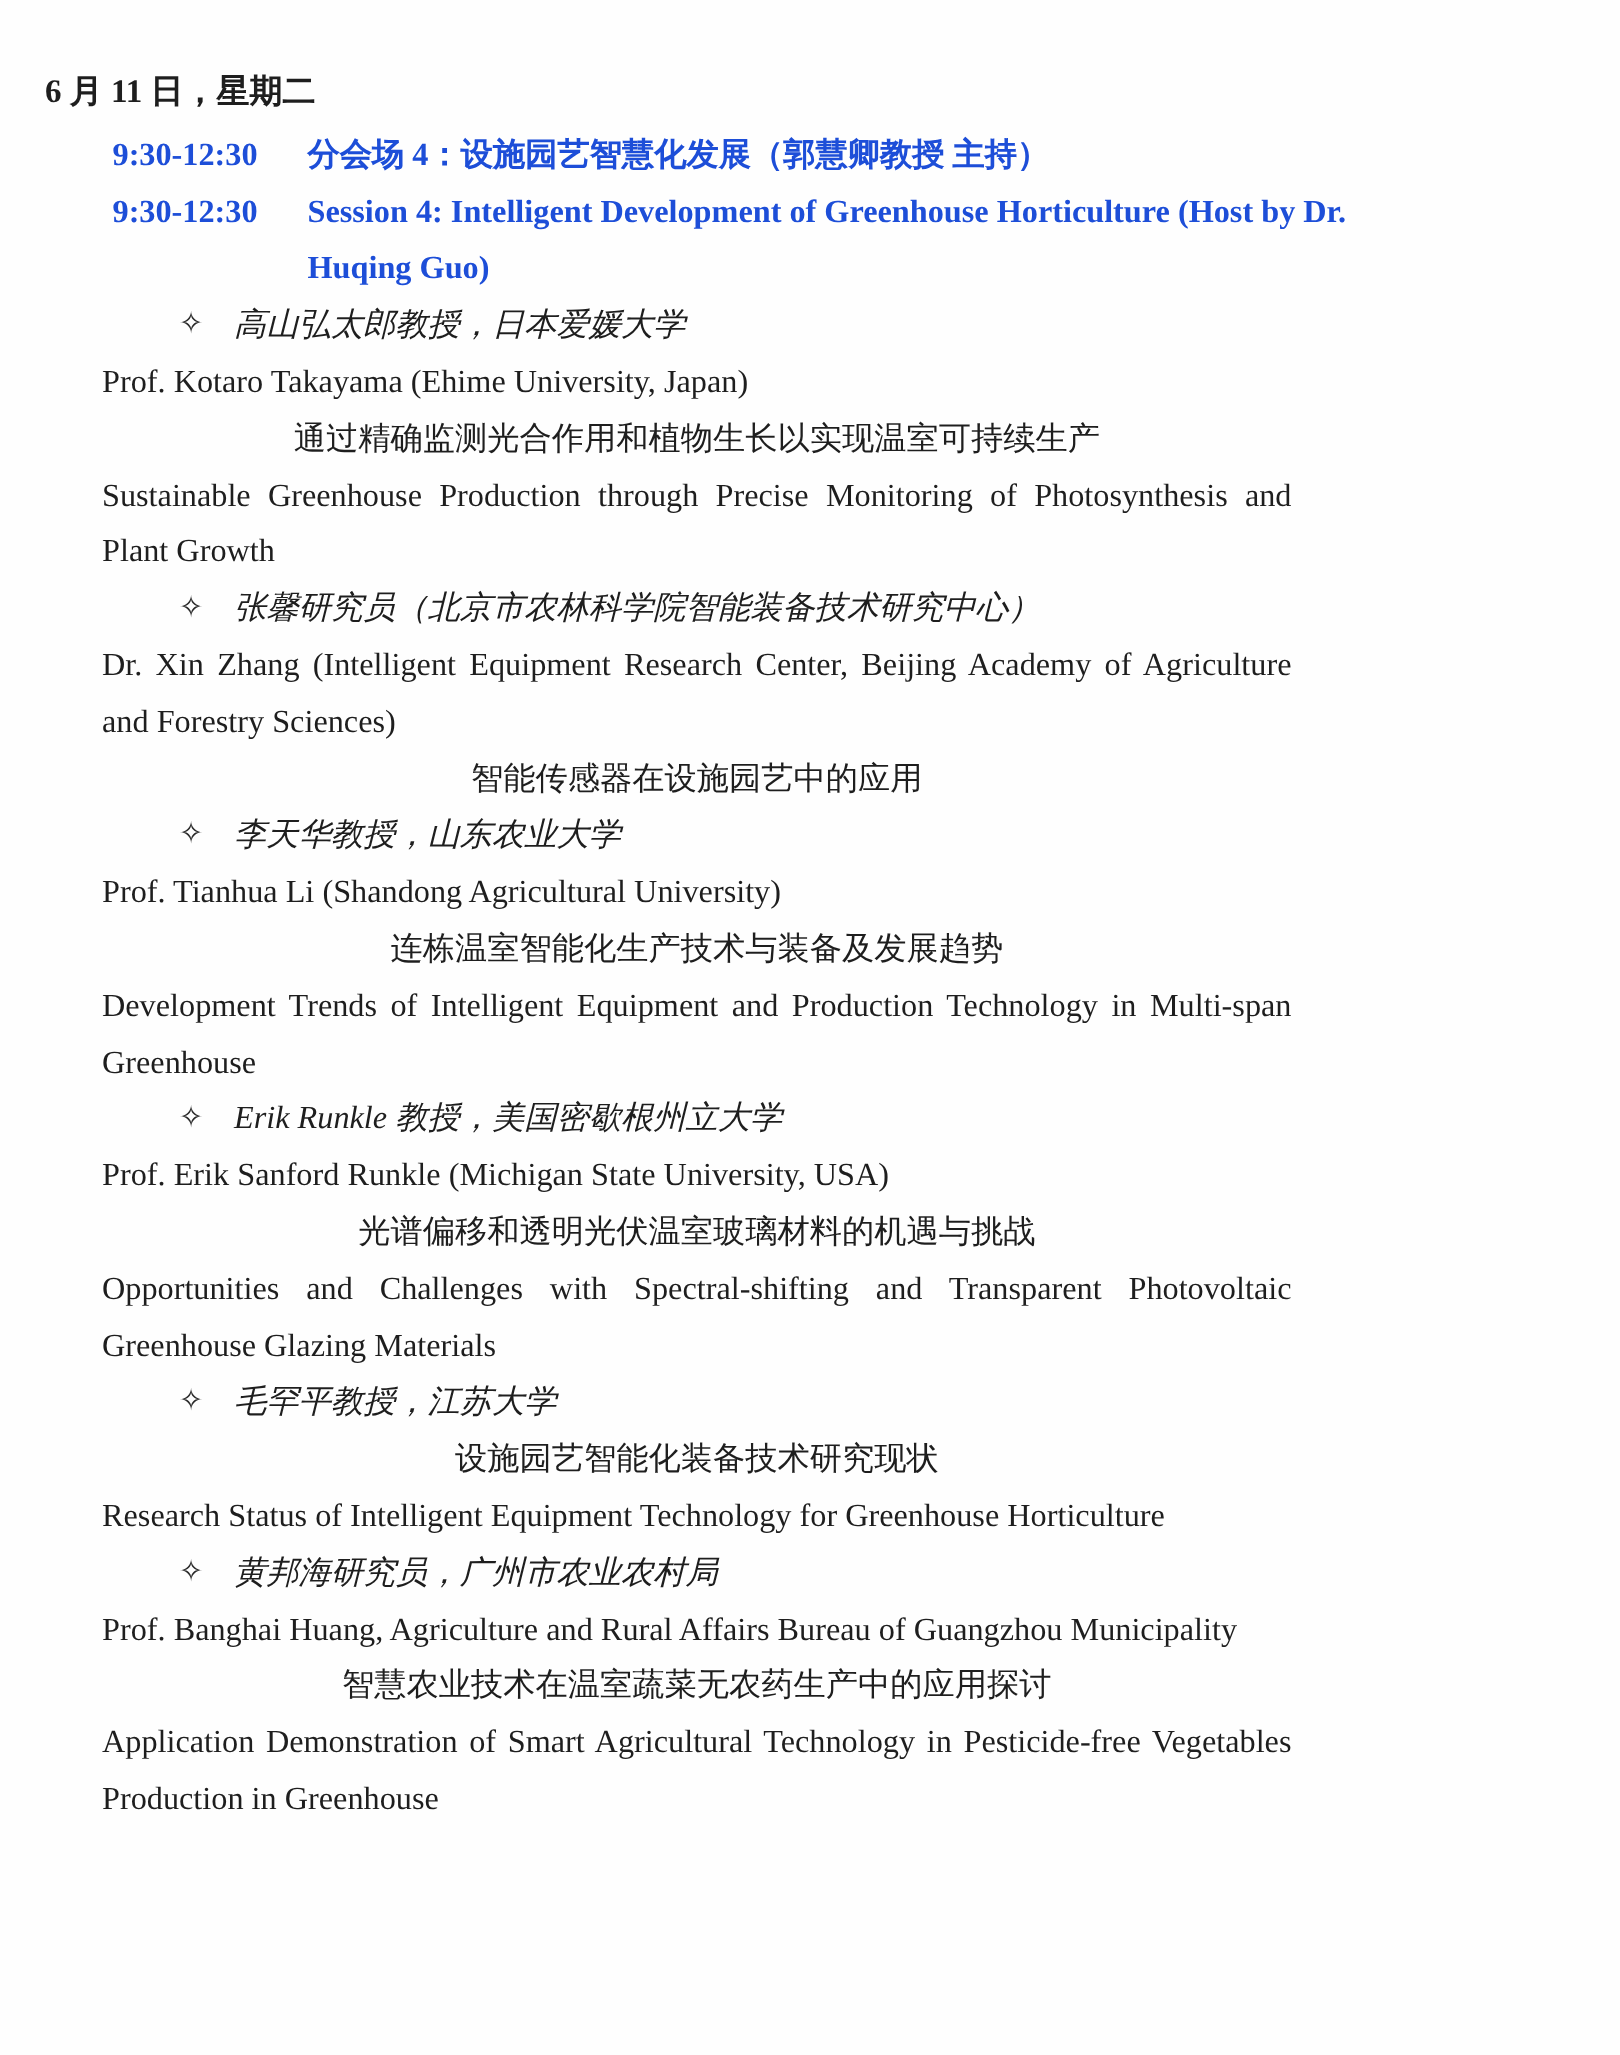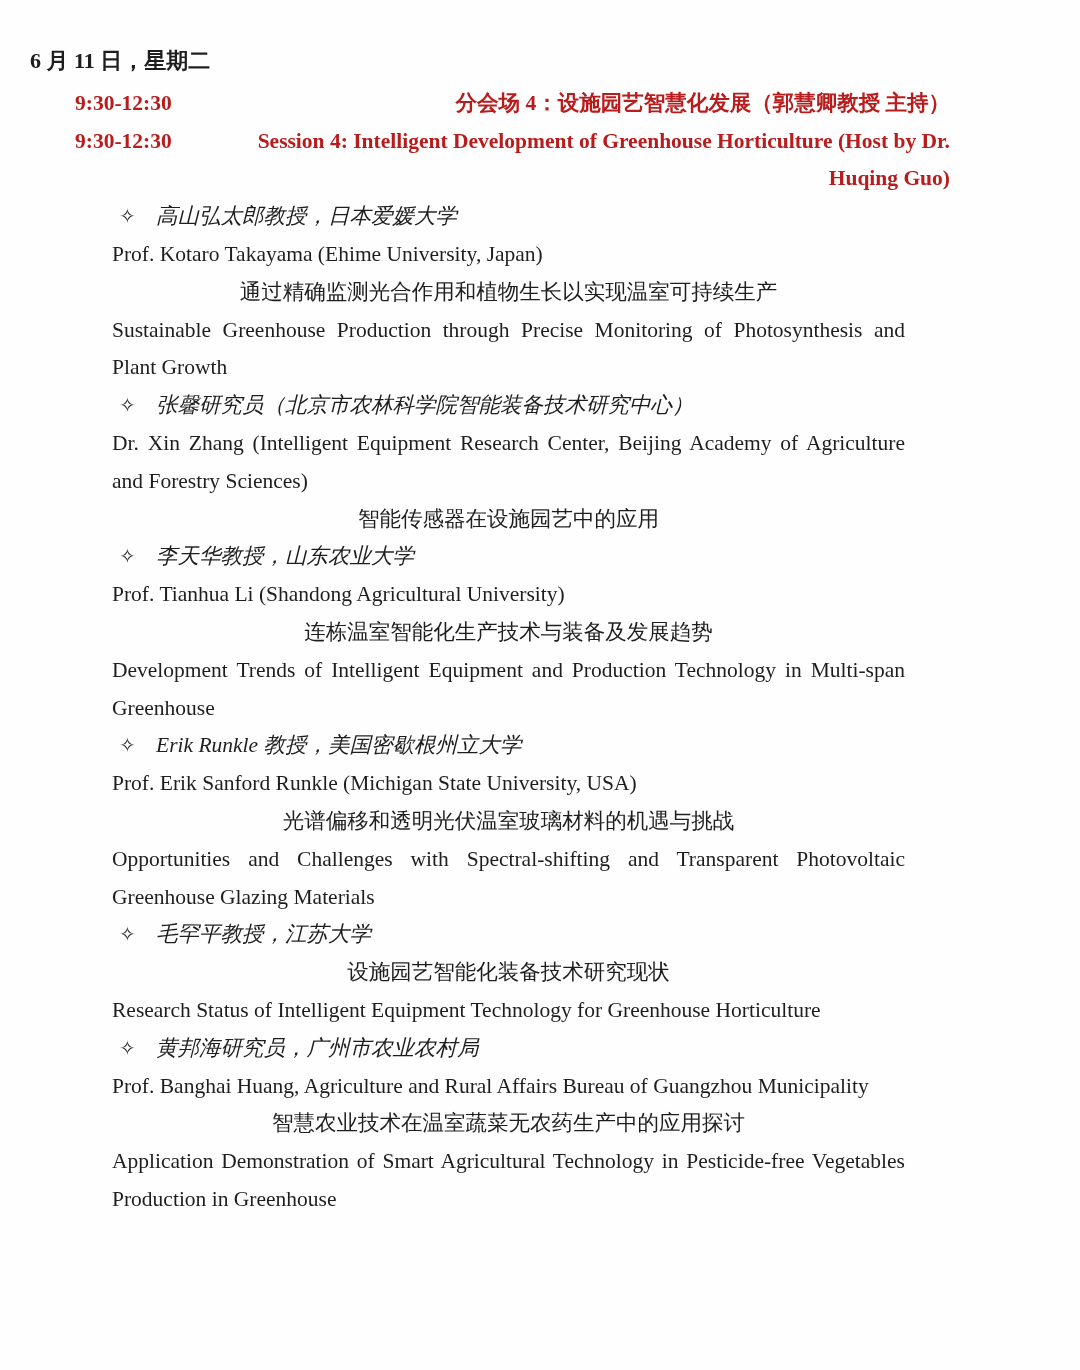--- a/index.html
+++ b/index.html
@@ -22,48 +22,47 @@
   }
   .date-block {
     margin-left: 30px;
     font-weight: bold;
     font-size: 22px;
   }
   .date-line { white-space: nowrap; }
 
   .session-block {
     margin: 5px 16px 0 75px;
-    color: #b91c1c;
+    color: #1d4ed8;
     font-weight: bold;
   }
   .session-row { display: flex; }
   .session-time {
     flex: none;
     width: 130px;
     white-space: nowrap;
   }
   .session-title {
     width: 745px;
-    text-align: right;
   }
 
   .talk-header {
     display: flex;
     margin-left: 119px;
   }
   .bullet {
     flex: none;
     width: 37px;
     font-size: 20px;
     color: #2a2a2a;
   }
   .talk-speaker-zh { white-space: nowrap; font-style: italic; }
 
   .talk-line {
-    margin-left: 112px;
+    margin-left: 68px;
     width: 793px;
   }
   .talk-line.en {
     text-align: justify;
     text-justify: inter-word;
   }
   .talk-line.zh {
     text-align: center;
   }
 </style>

